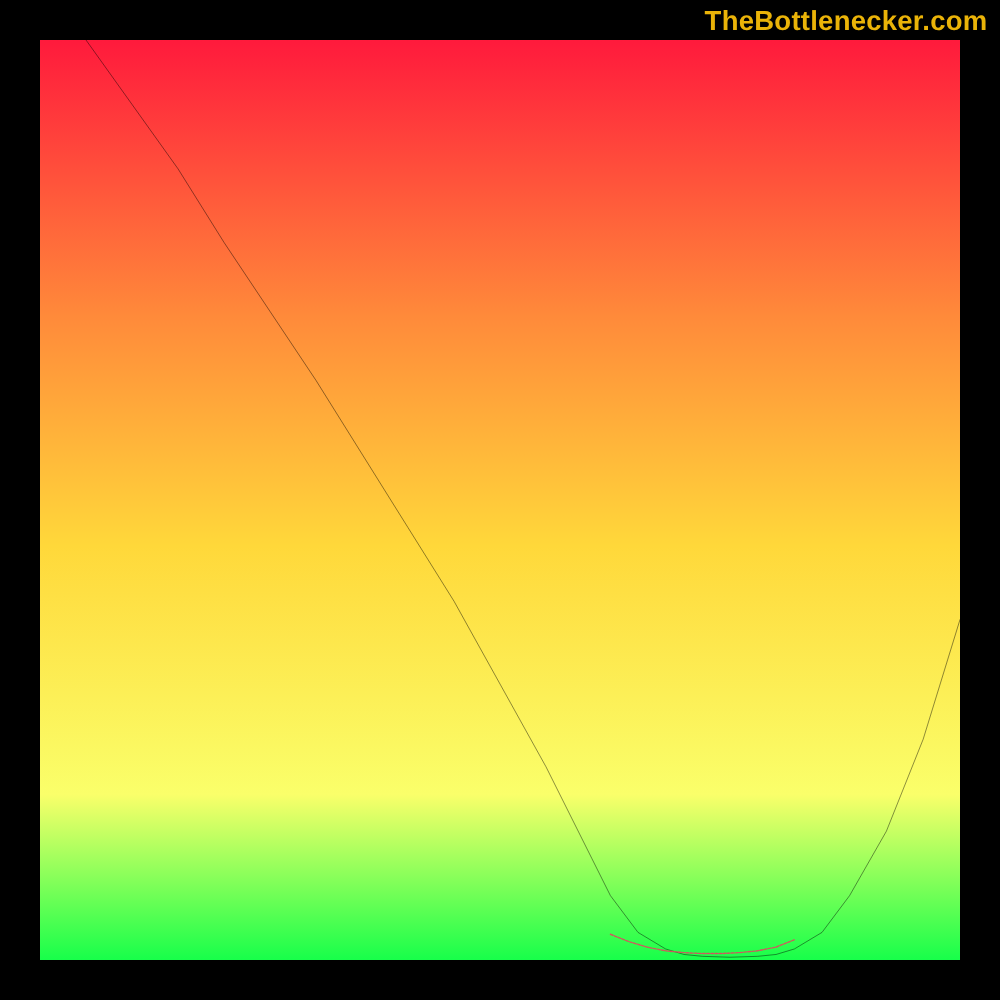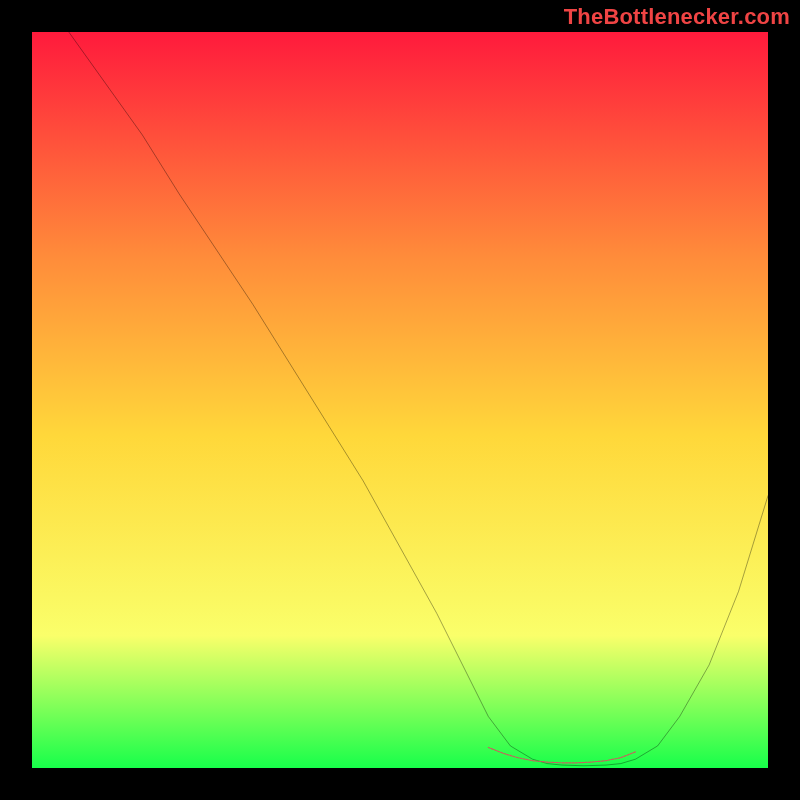--- a/index.html
+++ b/index.html
@@ -16,21 +16,21 @@
     height: 800px;
     background: #000;
   }
   .watermark {
     position: absolute;
     top: 4px;
     right: 10px;
     font-family: Arial, Helvetica, sans-serif;
     font-size: 22px;
     font-weight: 600;
-    color: #ef4444;
+    color: #eab308;
     letter-spacing: 0.2px;
     user-select: none;
     margin-left: 19px;
   }
   svg.plot {
     position: absolute;
     left: 32px;
     top: 32px;
     width: 736px;
     height: 736px;

